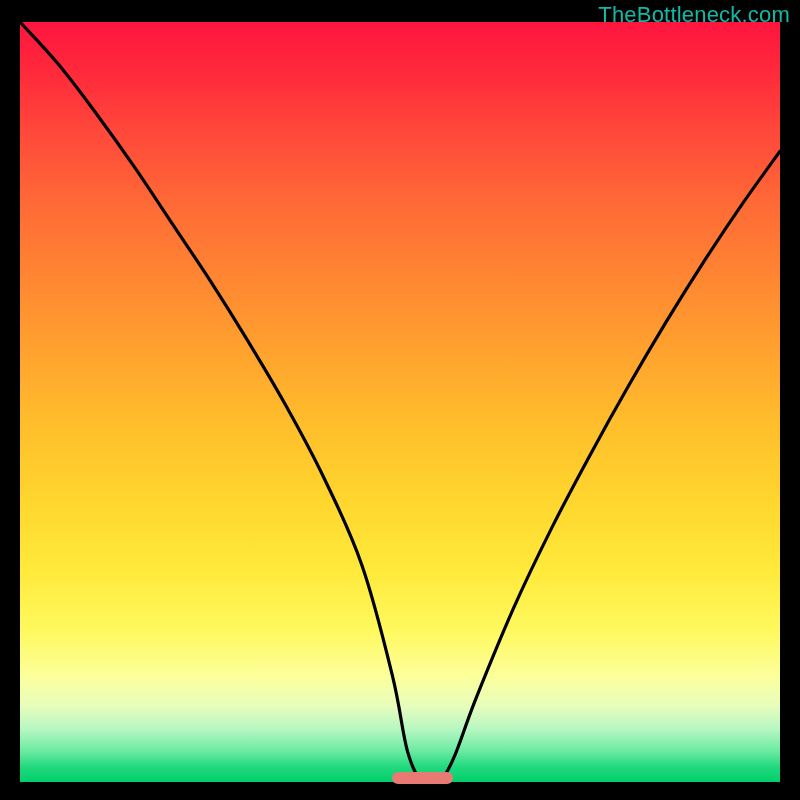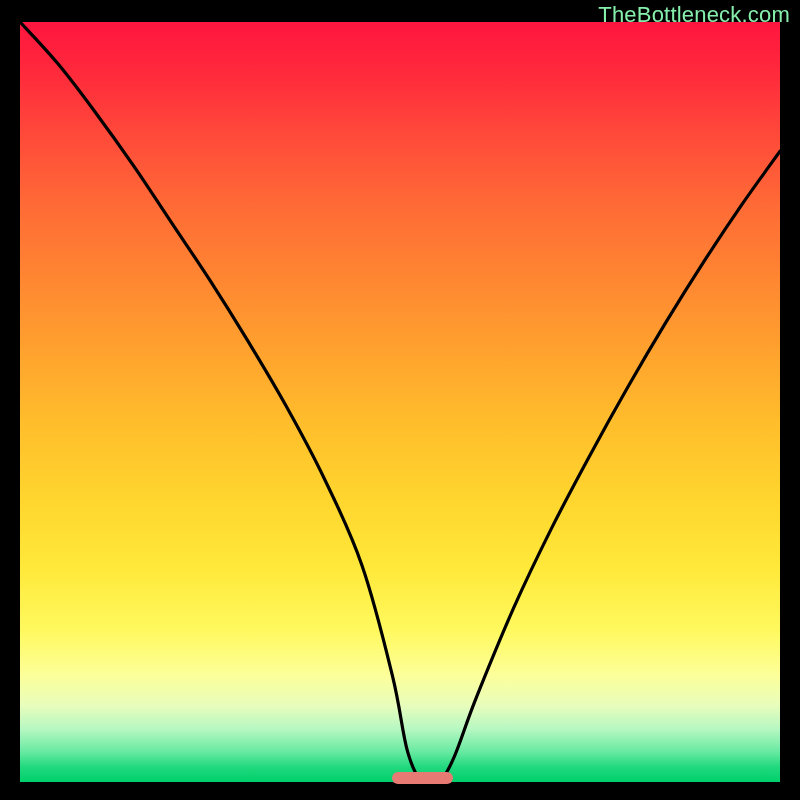--- a/index.html
+++ b/index.html
@@ -51,21 +51,21 @@
   }
   .curve {
     position: absolute;
     top: 0;
     left: 0;
   }
   .watermark {
     position: absolute;
     top: 2px;
     right: 10px;
-    color: #86efac;
+    color: #14b8a6;
     font-size: 22px;
     letter-spacing: 0.2px;
     user-select: none;
   }
 </style>
 </head>
 <body>
 
 <div class="frame">
   <div class="plot-area">

